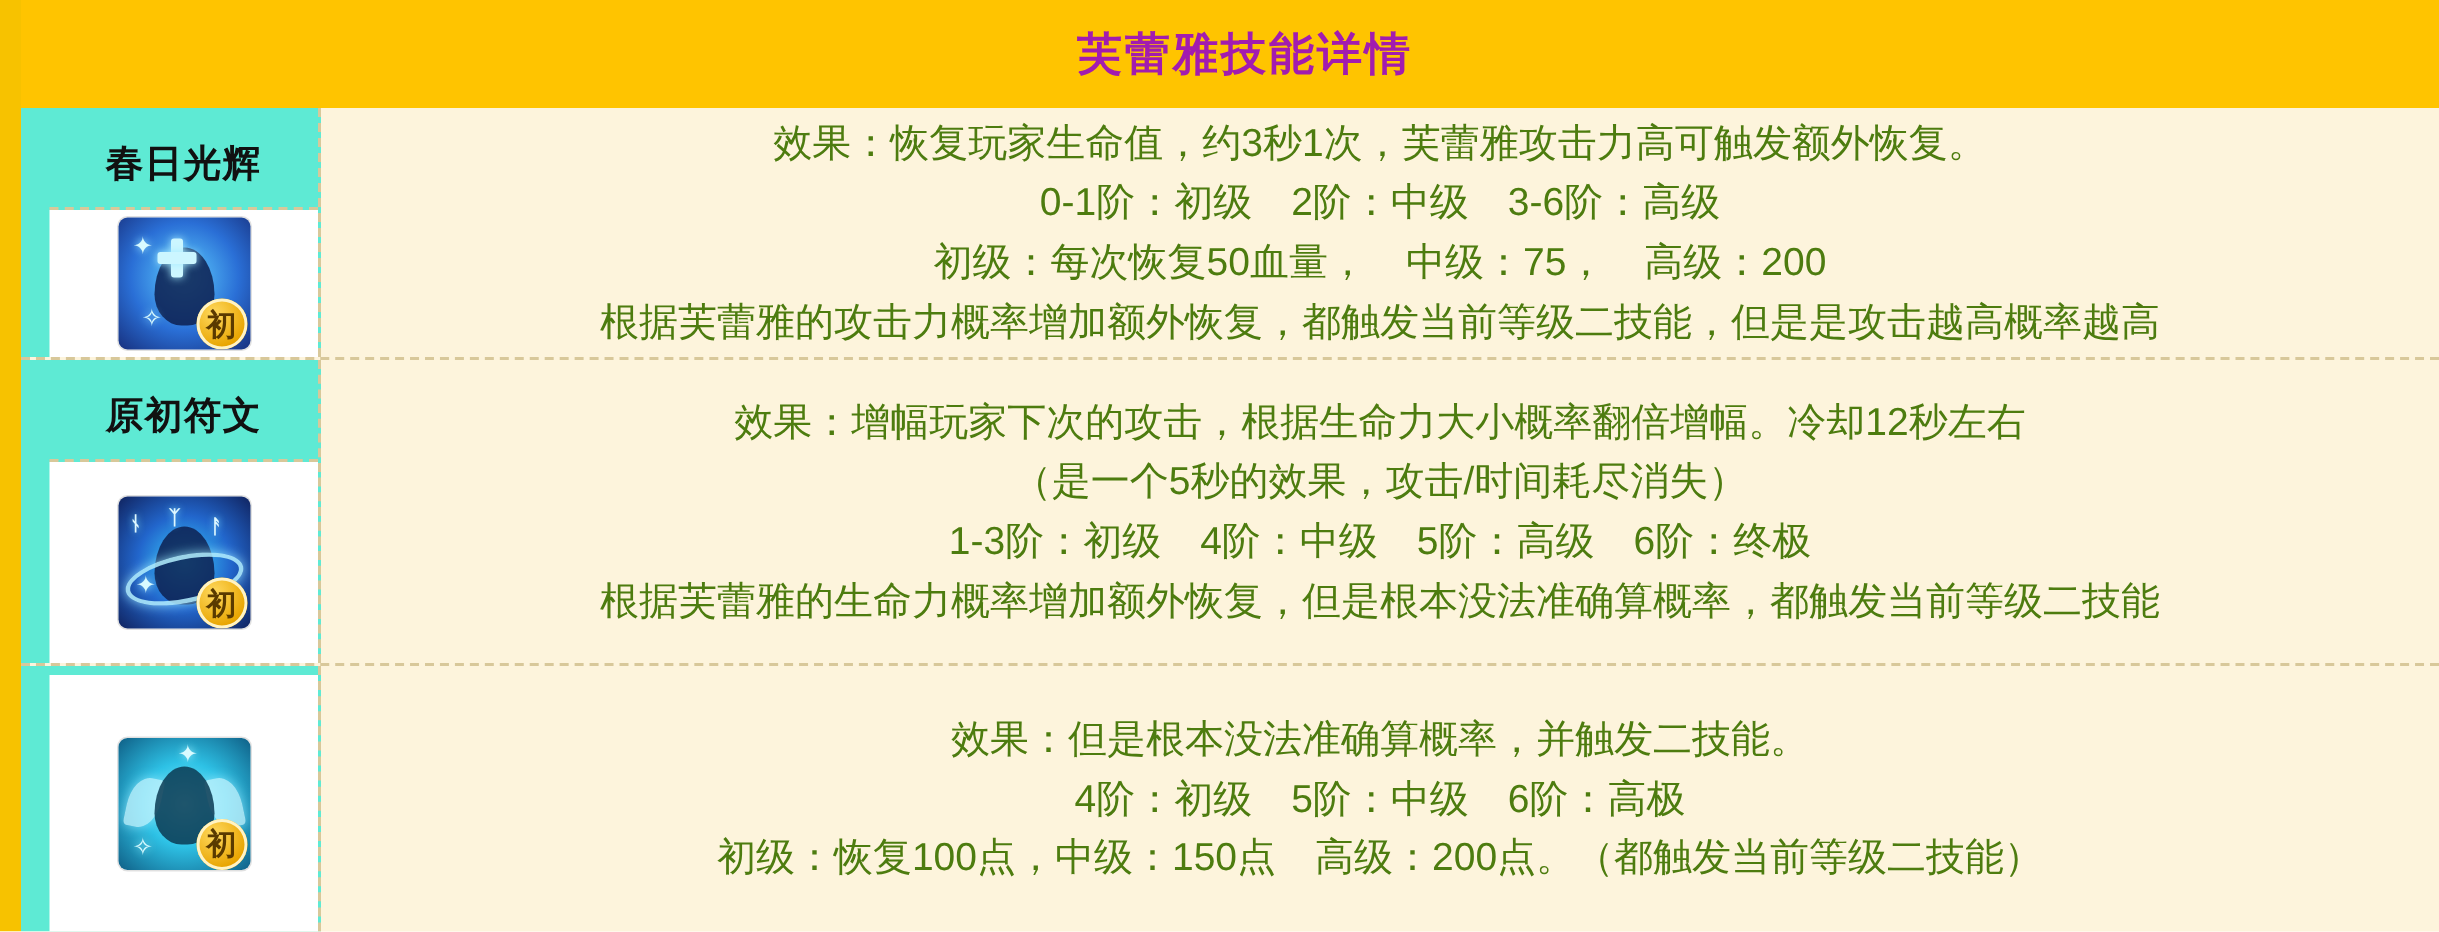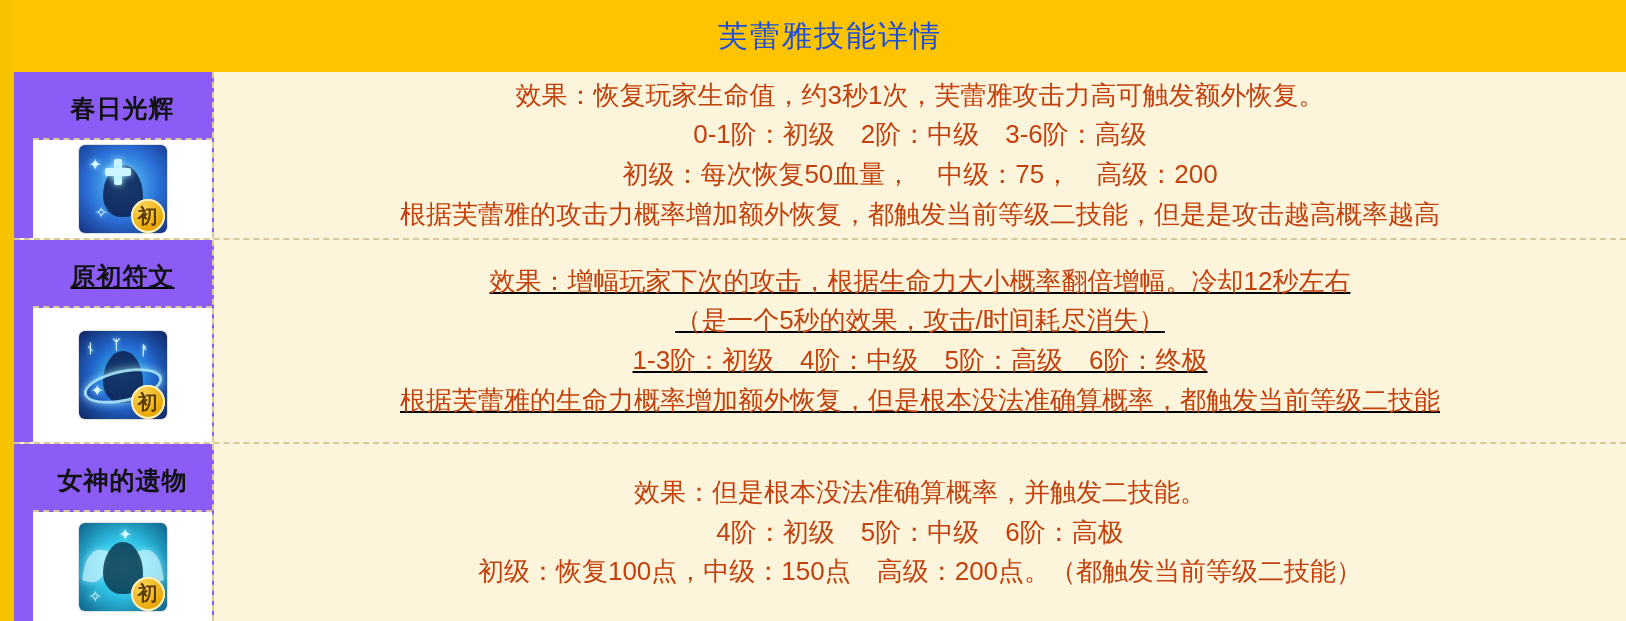--- a/index.html
+++ b/index.html
@@ -25,23 +25,23 @@
 
   .title-bar {
     height: 72px;
     background: #ffc400;
     display: flex;
     align-items: center;
     justify-content: center;
     box-sizing: border-box;
   }
   .title-text {
-    color: #1d4ed8;
+    color: #a21caf;
     font-size: 30px;
-    font-weight: normal;
+    font-weight: bold;
     letter-spacing: 2px;
     margin-left: 20px;
   }
 
   .rows {
     background: #fdf4dc;
   }
 
   .row {
     display: flex;
@@ -49,21 +49,21 @@
     border-bottom: 2px dashed #d8c89a;
     box-sizing: border-box;
   }
   .row:last-child {
     border-bottom: none;
   }
 
   .name-col {
     width: 200px;
     min-width: 200px;
-    background: #8b5cf6;
+    background: #5eead4;
     border-right: 2px dashed #d8c89a;
     display: flex;
     flex-direction: column;
     align-items: flex-start;
     box-sizing: border-box;
     padding-top: 6px;
     padding-left: 19px;
   }
   .skill-name {
     font-size: 25px;
@@ -200,28 +200,28 @@
     display: flex;
     flex-direction: column;
     align-items: center;
     justify-content: center;
     box-sizing: border-box;
     padding: 10px 18px;
     background: #fdf4dc;
   }
   .desc-line {
     font-size: 26px;
-    color: #c2410c;
+    color: #4d7c0f;
     text-align: center;
     line-height: 1.52;
     white-space: nowrap;
   }
 
   .row-1 { height: 168px; }
-  .row-2 { height: 204px; text-decoration: underline; }
+  .row-2 { height: 204px; }
   .row-3 { height: 177px; }
 </style>
 </head>
 <body>
 
 <div class="panel">
 
   <div class="title-bar">
     <span class="title-text">芙蕾雅技能详情</span>
   </div>
@@ -272,21 +272,20 @@
       <div class="desc-col">
         <div class="desc-line">效果：增幅玩家下次的攻击，根据生命力大小概率翻倍增幅。冷却12秒左右</div>
         <div class="desc-line">（是一个5秒的效果，攻击/时间耗尽消失）</div>
         <div class="desc-line">1-3阶：初级　4阶：中级　5阶：高级　6阶：终极</div>
         <div class="desc-line">根据芙蕾雅的生命力概率增加额外恢复，但是根本没法准确算概率，都触发当前等级二技能</div>
       </div>
     </div>
 
     <div class="row row-3">
       <div class="name-col">
-        <div class="skill-name">女神的遗物</div>
         <div class="icon-wrap">
           <div class="icon icon-3">
             <div class="glyph">
               <div class="wing left"></div>
               <div class="wing right"></div>
               <div class="silhouette light"></div>
               <span class="sparkle" style="left:40px; top:4px;">✦</span>
               <span class="sparkle" style="left:10px; top:66px;">✧</span>
             </div>
             <div class="badge">初</div>

